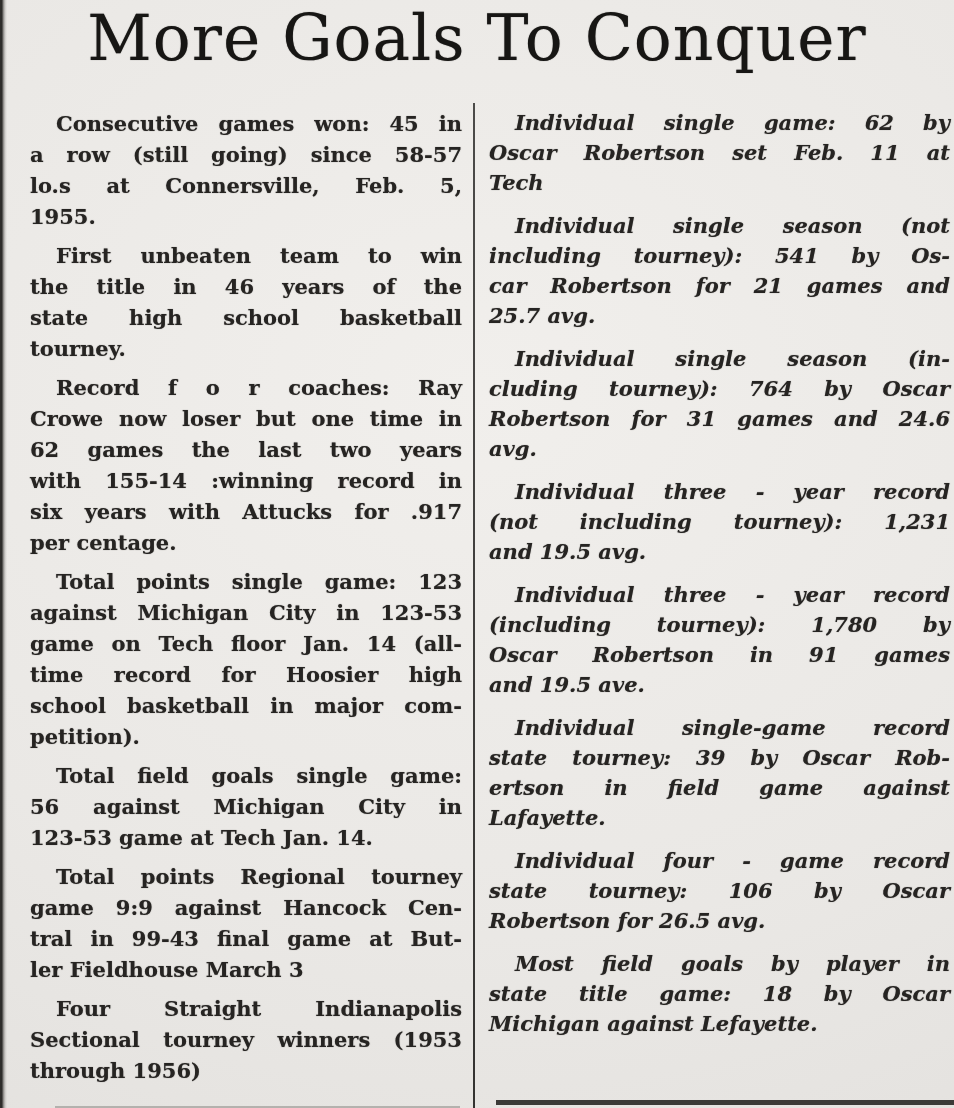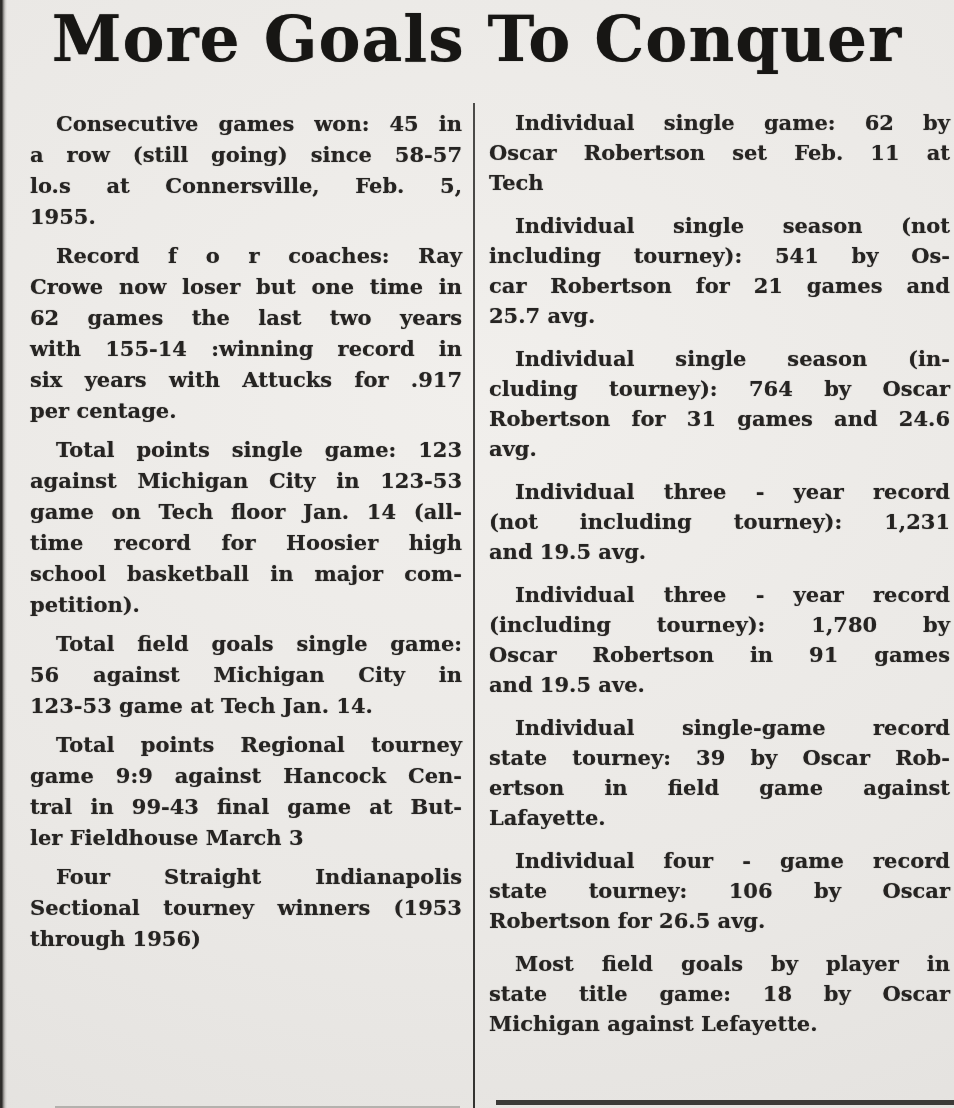--- a/index.html
+++ b/index.html
@@ -29,21 +29,21 @@
       rgba(150,148,145,0.35) 5px,
       rgba(150,148,145,0) 7px);
   }
   .headline {
     position: absolute;
     top: 2px; left: 0;
     width: 100%;
     margin: 0;
     text-align: center;
     font-size: 63px;
-    font-weight: bold;
+    font-weight: normal;
     letter-spacing: 1px;
     color: #171614;
     text-shadow: 0 0 1px rgba(25,24,22,0.55);
     white-space: nowrap;
   }
   .columns {
     position: absolute;
     top: 103px; left: 0; right: 0; bottom: 0;
     display: flex;
     align-items: stretch;
@@ -61,20 +61,21 @@
     line-height: 31px;
   }
   .col-divider {
     width: 2px;
     background: linear-gradient(#4c4b49, #343331);
   }
   .col-right {
     flex: 1;
     padding: 5px 4px 0 14px;
     line-height: 30px;
+    font-style: italic;
   }
   .para { margin: 0 0 8px 0; }
   .col-right .para { margin-bottom: 13px; }
   .line {
     text-align: justify;
     text-align-last: justify;
   }
   .line.first { text-indent: 26px; }
   .line.last { text-align-last: left; }
   .rule-bottom-right {
@@ -98,20 +99,26 @@
 
   <h1 class="headline">More Goals To Conquer</h1>
 
   <div class="columns">
     <div class="col col-left">
         <div class="para">
           <div class="line first">Consecutive games won: 45 in</div>
           <div class="line">a row (still going) since 58-57</div>
           <div class="line">lo.s at Connersville, Feb. 5,</div>
           <div class="line last">1955.</div>
+        </div>
+        <div class="para">
+          <div class="line first">First unbeaten team to win</div>
+          <div class="line">the title in 46 years of the</div>
+          <div class="line">state high school basketball</div>
+          <div class="line last">tourney.</div>
         </div>
         <div class="para">
           <div class="line first">Record f o r coaches: Ray</div>
           <div class="line">Crowe now loser but one time in</div>
           <div class="line">62 games the last two years</div>
           <div class="line">with 155-14 :winning record in</div>
           <div class="line">six years with Attucks for .917</div>
           <div class="line last">per centage.</div>
         </div>
         <div class="para">

